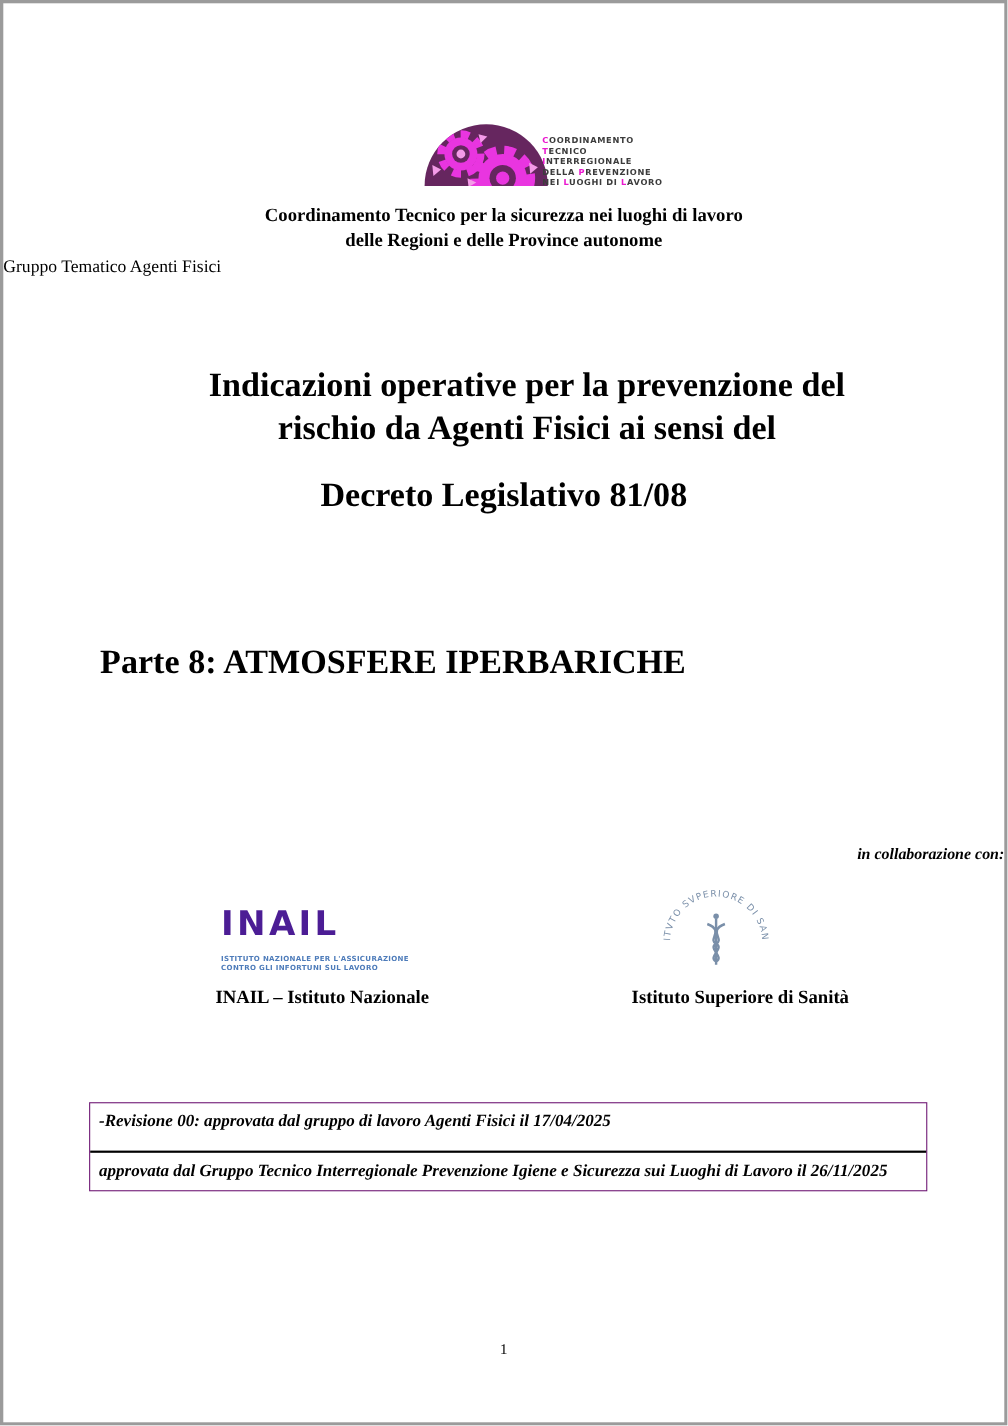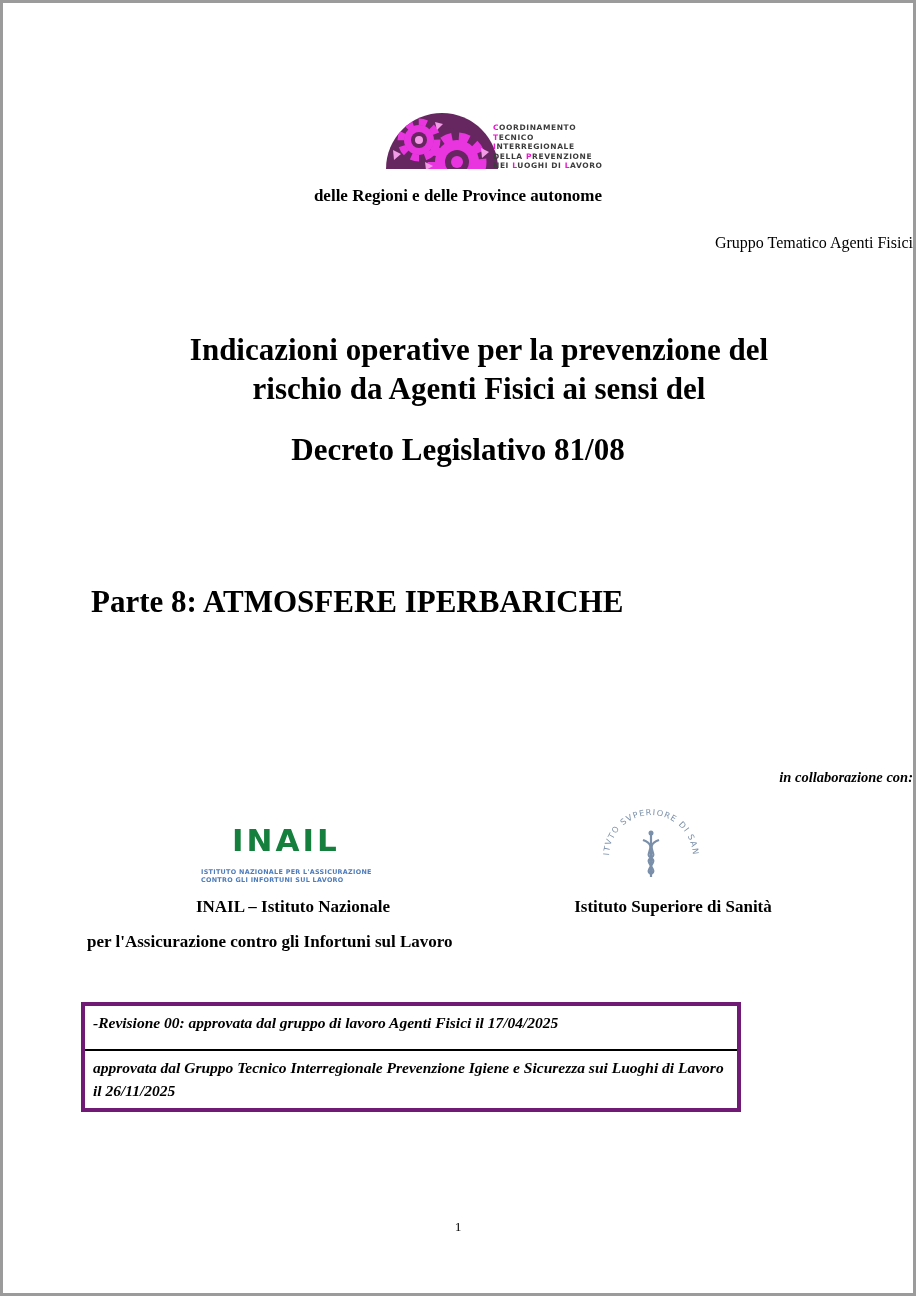--- a/index.html
+++ b/index.html
@@ -9,47 +9,47 @@
   
   .ctip-logo{position:absolute;top:107px;left:382px;display:flex;align-items:flex-start;}
   .gears-svg{width:114px;height:64px;display:block;}
   .ctip-text{margin-left:-6px;padding-top:13px;width:146px;
     font-family:"DejaVu Sans",sans-serif;font-weight:bold;font-size:7.5px;line-height:9.6px;
     letter-spacing:0.6px;color:#3c3c3c;}
   .ctip-text .hl{color:#ea17cf;}
 
   .org-lines{position:absolute;top:181px;left:0;width:100%;text-align:center;
     font-weight:bold;font-size:17px;line-height:23px;}
-  .group-line{position:absolute;top:231px;left:0;width:100%;text-align:right;font-size:16px;}
+  .group-line{position:absolute;top:231px;left:0;width:100%;text-align:left;font-size:16px;}
 
   .main-title{position:absolute;top:327px;left:0;width:100%;text-align:center;
     font-weight:bold;font-size:31px;line-height:39px;padding-left:21px;}
   .decreto-title{position:absolute;top:429px;left:0;width:100%;text-align:center;
     font-weight:bold;font-size:31px;}
   .part-title{position:absolute;top:581px;left:88px;font-weight:bold;font-size:31px;}
 
   .collab-label{position:absolute;top:766px;left:0;width:100%;text-align:right;
     font-weight:bold;font-style:italic;font-size:14.5px;}
 
   .inail-logo{position:absolute;top:822px;left:198px;width:180px;}
   .inail-word{font-family:"DejaVu Sans",sans-serif;font-weight:bold;font-size:31px;line-height:30px;
-    color:#15803d;letter-spacing:3px;margin-left:31px;}
+    color:#4c1d95;letter-spacing:3px;}
   .inail-sub{margin-top:14px;font-family:"DejaVu Sans",sans-serif;font-weight:bold;font-size:6.4px;
     line-height:7.6px;color:#4e7cba;letter-spacing:0.3px;}
 
   .iss-logo{position:absolute;top:792px;left:596px;width:104px;height:104px;}
 
   .caption-inail{position:absolute;top:894px;left:120px;width:340px;text-align:center;
     font-weight:bold;font-size:17px;}
   .caption-iss{position:absolute;top:894px;left:520px;width:300px;text-align:center;
     font-weight:bold;font-size:17px;}
   .caption-inail2{position:absolute;top:929px;left:84px;font-weight:bold;font-size:17px;}
 
-  .revision-table{position:absolute;top:999px;left:78px;width:660px;box-sizing:border-box;
-    border:4px solid #701a75;}
+  .revision-table{position:absolute;top:999px;left:78px;width:762px;box-sizing:border-box;
+    border:1px solid #701a75;}
   .rev-row{padding:5px 8px 15px 8px;font-weight:bold;font-style:italic;font-size:15.5px;line-height:23px;}
   .rev-row + .rev-row{border-top:2px solid #000;padding-bottom:6px;}
 
   .page-number{position:absolute;top:1216px;left:0;width:100%;text-align:center;font-size:13.5px;}
 </style>
 </head>
 <body>
 
 <div class="page">
 
@@ -82,20 +82,21 @@
     <div class="ctip-text">
         <div><span class="hl">C</span><span>OORDINAMENTO</span></div>
         <div><span class="hl">T</span><span>ECNICO</span></div>
         <div><span class="hl">I</span><span>NTERREGIONALE</span></div>
         <div><span>DELLA </span><span class="hl">P</span><span>REVENZIONE</span></div>
         <div><span>NEI </span><span class="hl">L</span><span>UOGHI DI </span><span class="hl">L</span><span>AVORO</span></div>
       </div>
   </div>
 
   <div class="org-lines">
+    <div>Coordinamento Tecnico per la sicurezza nei luoghi di lavoro</div>
     <div>delle Regioni e delle Province autonome</div>
   </div>
   <div class="group-line">Gruppo Tematico Agenti Fisici</div>
 
   <div class="main-title">
     <div>Indicazioni operative per la prevenzione del</div>
     <div>rischio da Agenti Fisici ai sensi del</div>
   </div>
   <div class="decreto-title">Decreto Legislativo 81/08</div>
   <div class="part-title">Parte 8: ATMOSFERE IPERBARICHE</div>
@@ -120,21 +121,20 @@
     <g stroke="#7a8fa9" fill="none" stroke-width="2.2">
       <circle cx="52" cy="38" r="2.5" fill="#7a8fa9" stroke="none"></circle>
       <line x1="52" y1="40" x2="52" y2="82"></line>
       <path d="M44,45 C60,51 44,59 52,63 C60,67 44,75 52,79"></path>
       <path d="M60,45 C44,51 60,59 52,63 C44,67 60,75 52,79"></path>
     </g>
   </svg>
 
   <div class="caption-inail">INAIL – Istituto Nazionale</div>
   <div class="caption-iss">Istituto Superiore di Sanità</div>
-  <div class="caption-inail2">per l'Assicurazione contro gli Infortuni sul Lavoro</div>
 
   <div class="revision-table">
       <div class="rev-row">-Revisione 00: approvata dal gruppo di lavoro Agenti Fisici il 17/04/2025</div>
       <div class="rev-row">approvata dal Gruppo Tecnico Interregionale Prevenzione Igiene e Sicurezza sui Luoghi di Lavoro il 26/11/2025</div>
     </div>
 
   <div class="page-number">1</div>
 </div>
 
 </body></html>

